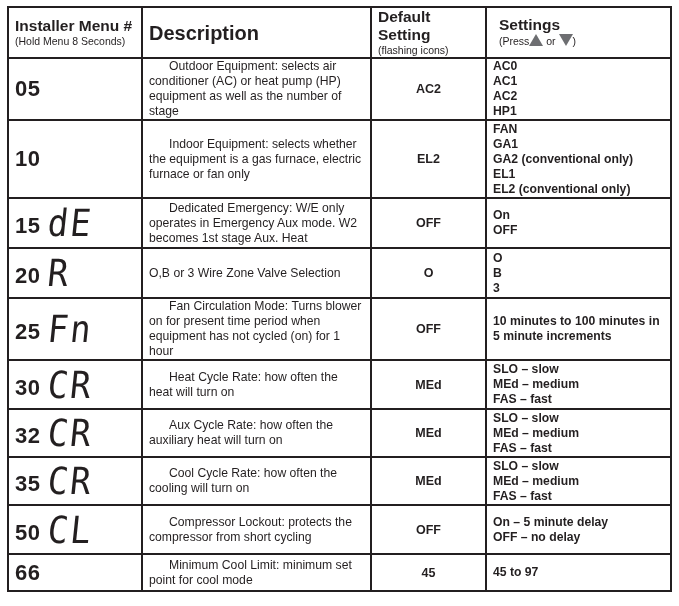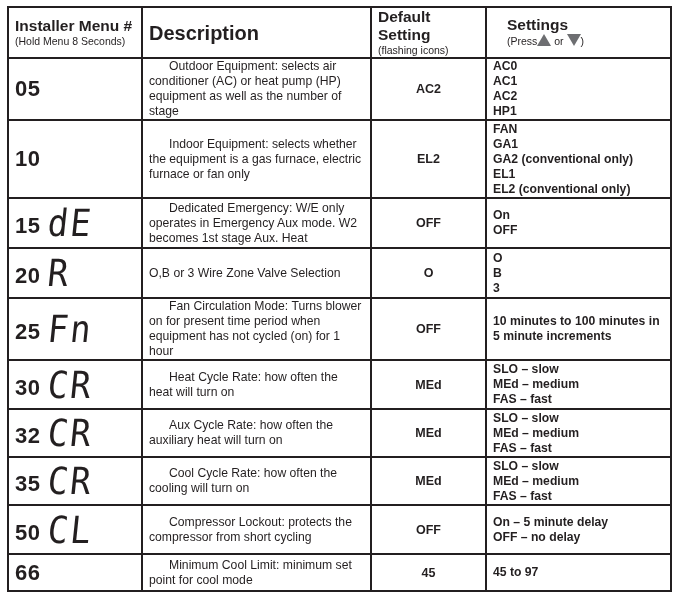--- a/index.html
+++ b/index.html
@@ -45,21 +45,21 @@
         <span class="main">Installer Menu #</span>
         <span class="sub">(Hold Menu  8 Seconds)</span>
       </th>
       <th class="c-desc">
         <span class="main">Description</span>
       </th>
       <th style="">
         <span class="main">Default Setting</span>
         <span class="sub">(flashing icons)</span>
       </th>
-      <th class="c-settings" style="padding-left:20px;">
+      <th class="c-settings" style="padding-left:12px;">
         <span class="main">Settings</span>
         <span class="sub">
           <span>(Press</span><span class="tri up"></span>
           <span>or</span>
           <span class="tri down"></span><span>)</span>
         </span>
       </th>
     </tr>
   </thead>
   <tbody id="rows">

